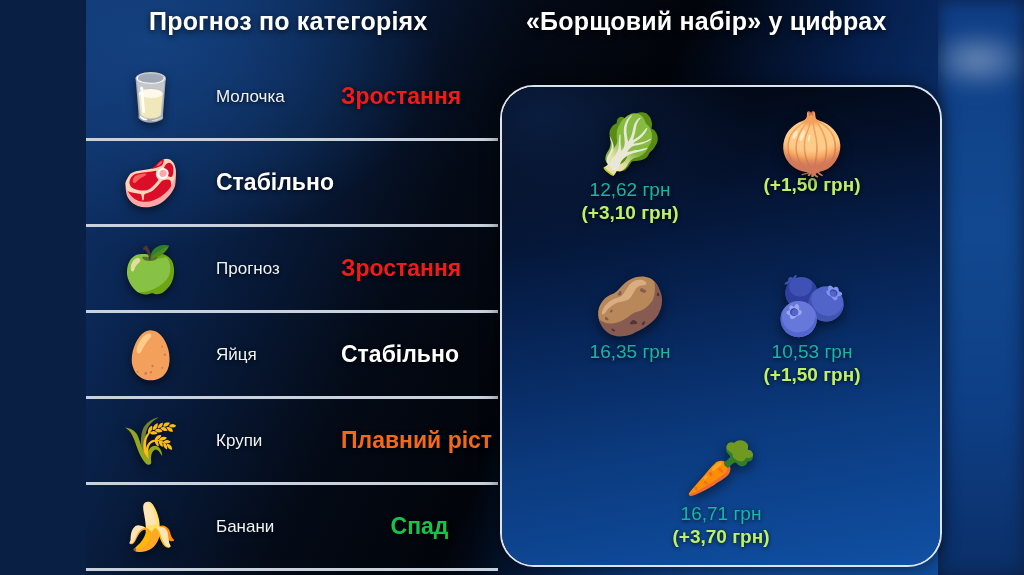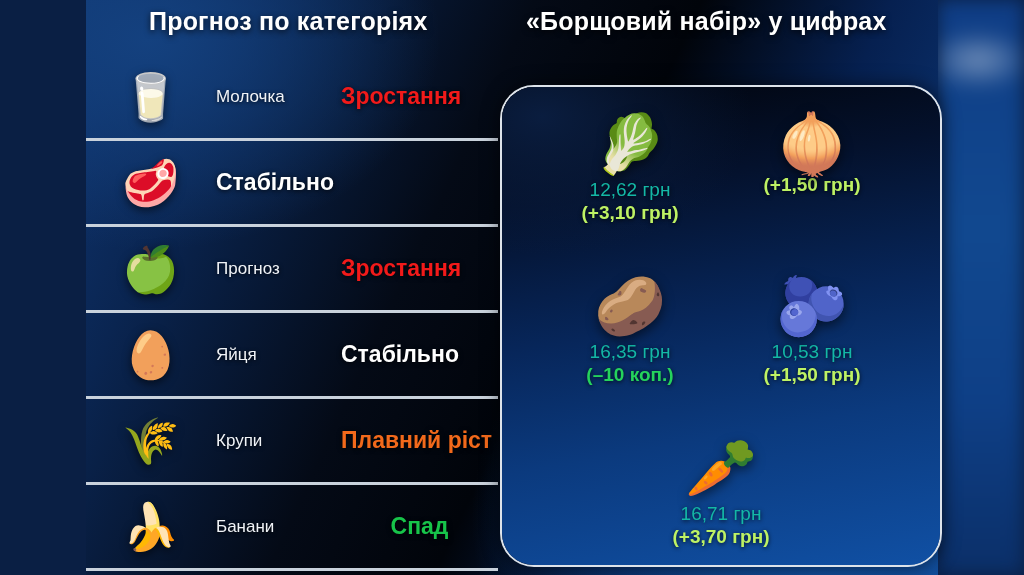--- a/index.html
+++ b/index.html
@@ -162,21 +162,20 @@
       </div>
 
       <div class="cellp p1">
         <div class="pimg">🧅</div>
         <div class="pdelta d-up">(+1,50 грн)</div>
       </div>
 
       <div class="cellp p2">
         <div class="pimg">🥔</div>
         <div class="pprice">16,35 грн</div>
-        <div class="pdelta d-down">(–10 коп.)</div>
       </div>
 
       <div class="cellp p3">
         <div class="pimg">🫐</div>
         <div class="pprice">10,53 грн</div>
         <div class="pdelta d-up">(+1,50 грн)</div>
       </div>
 
       <div class="cellp p4">
         <div class="pimg">🥕</div>

